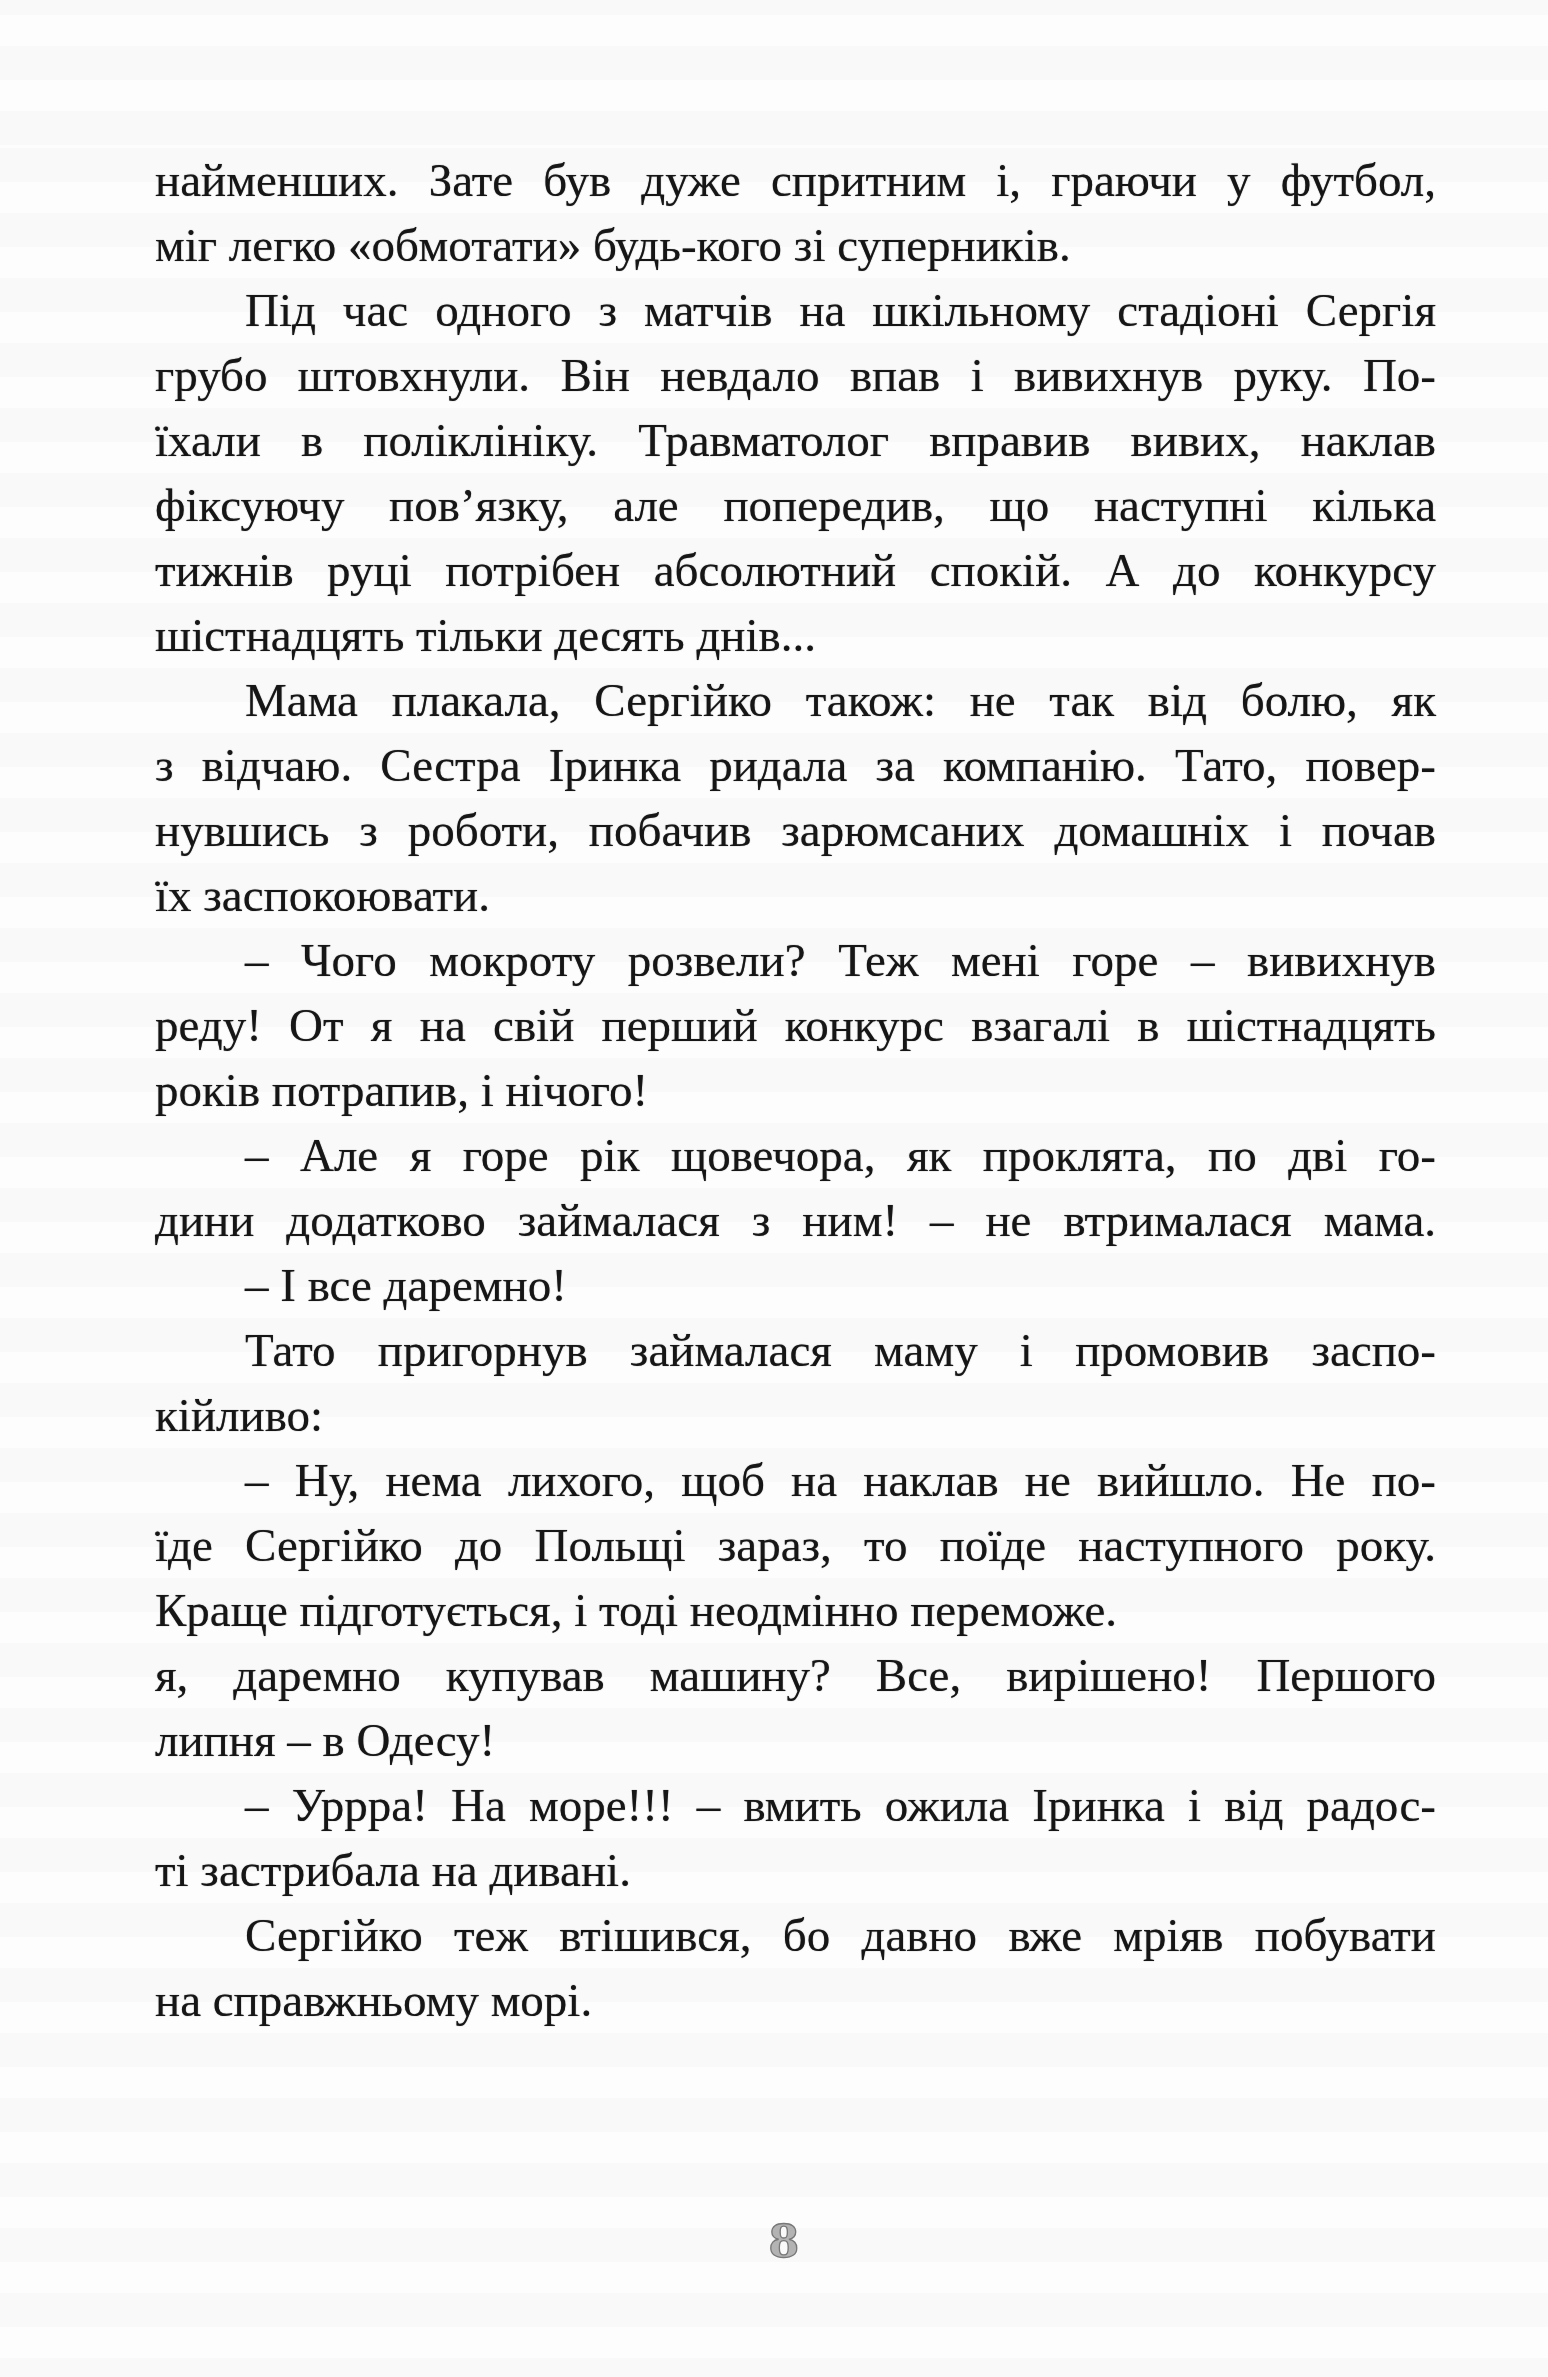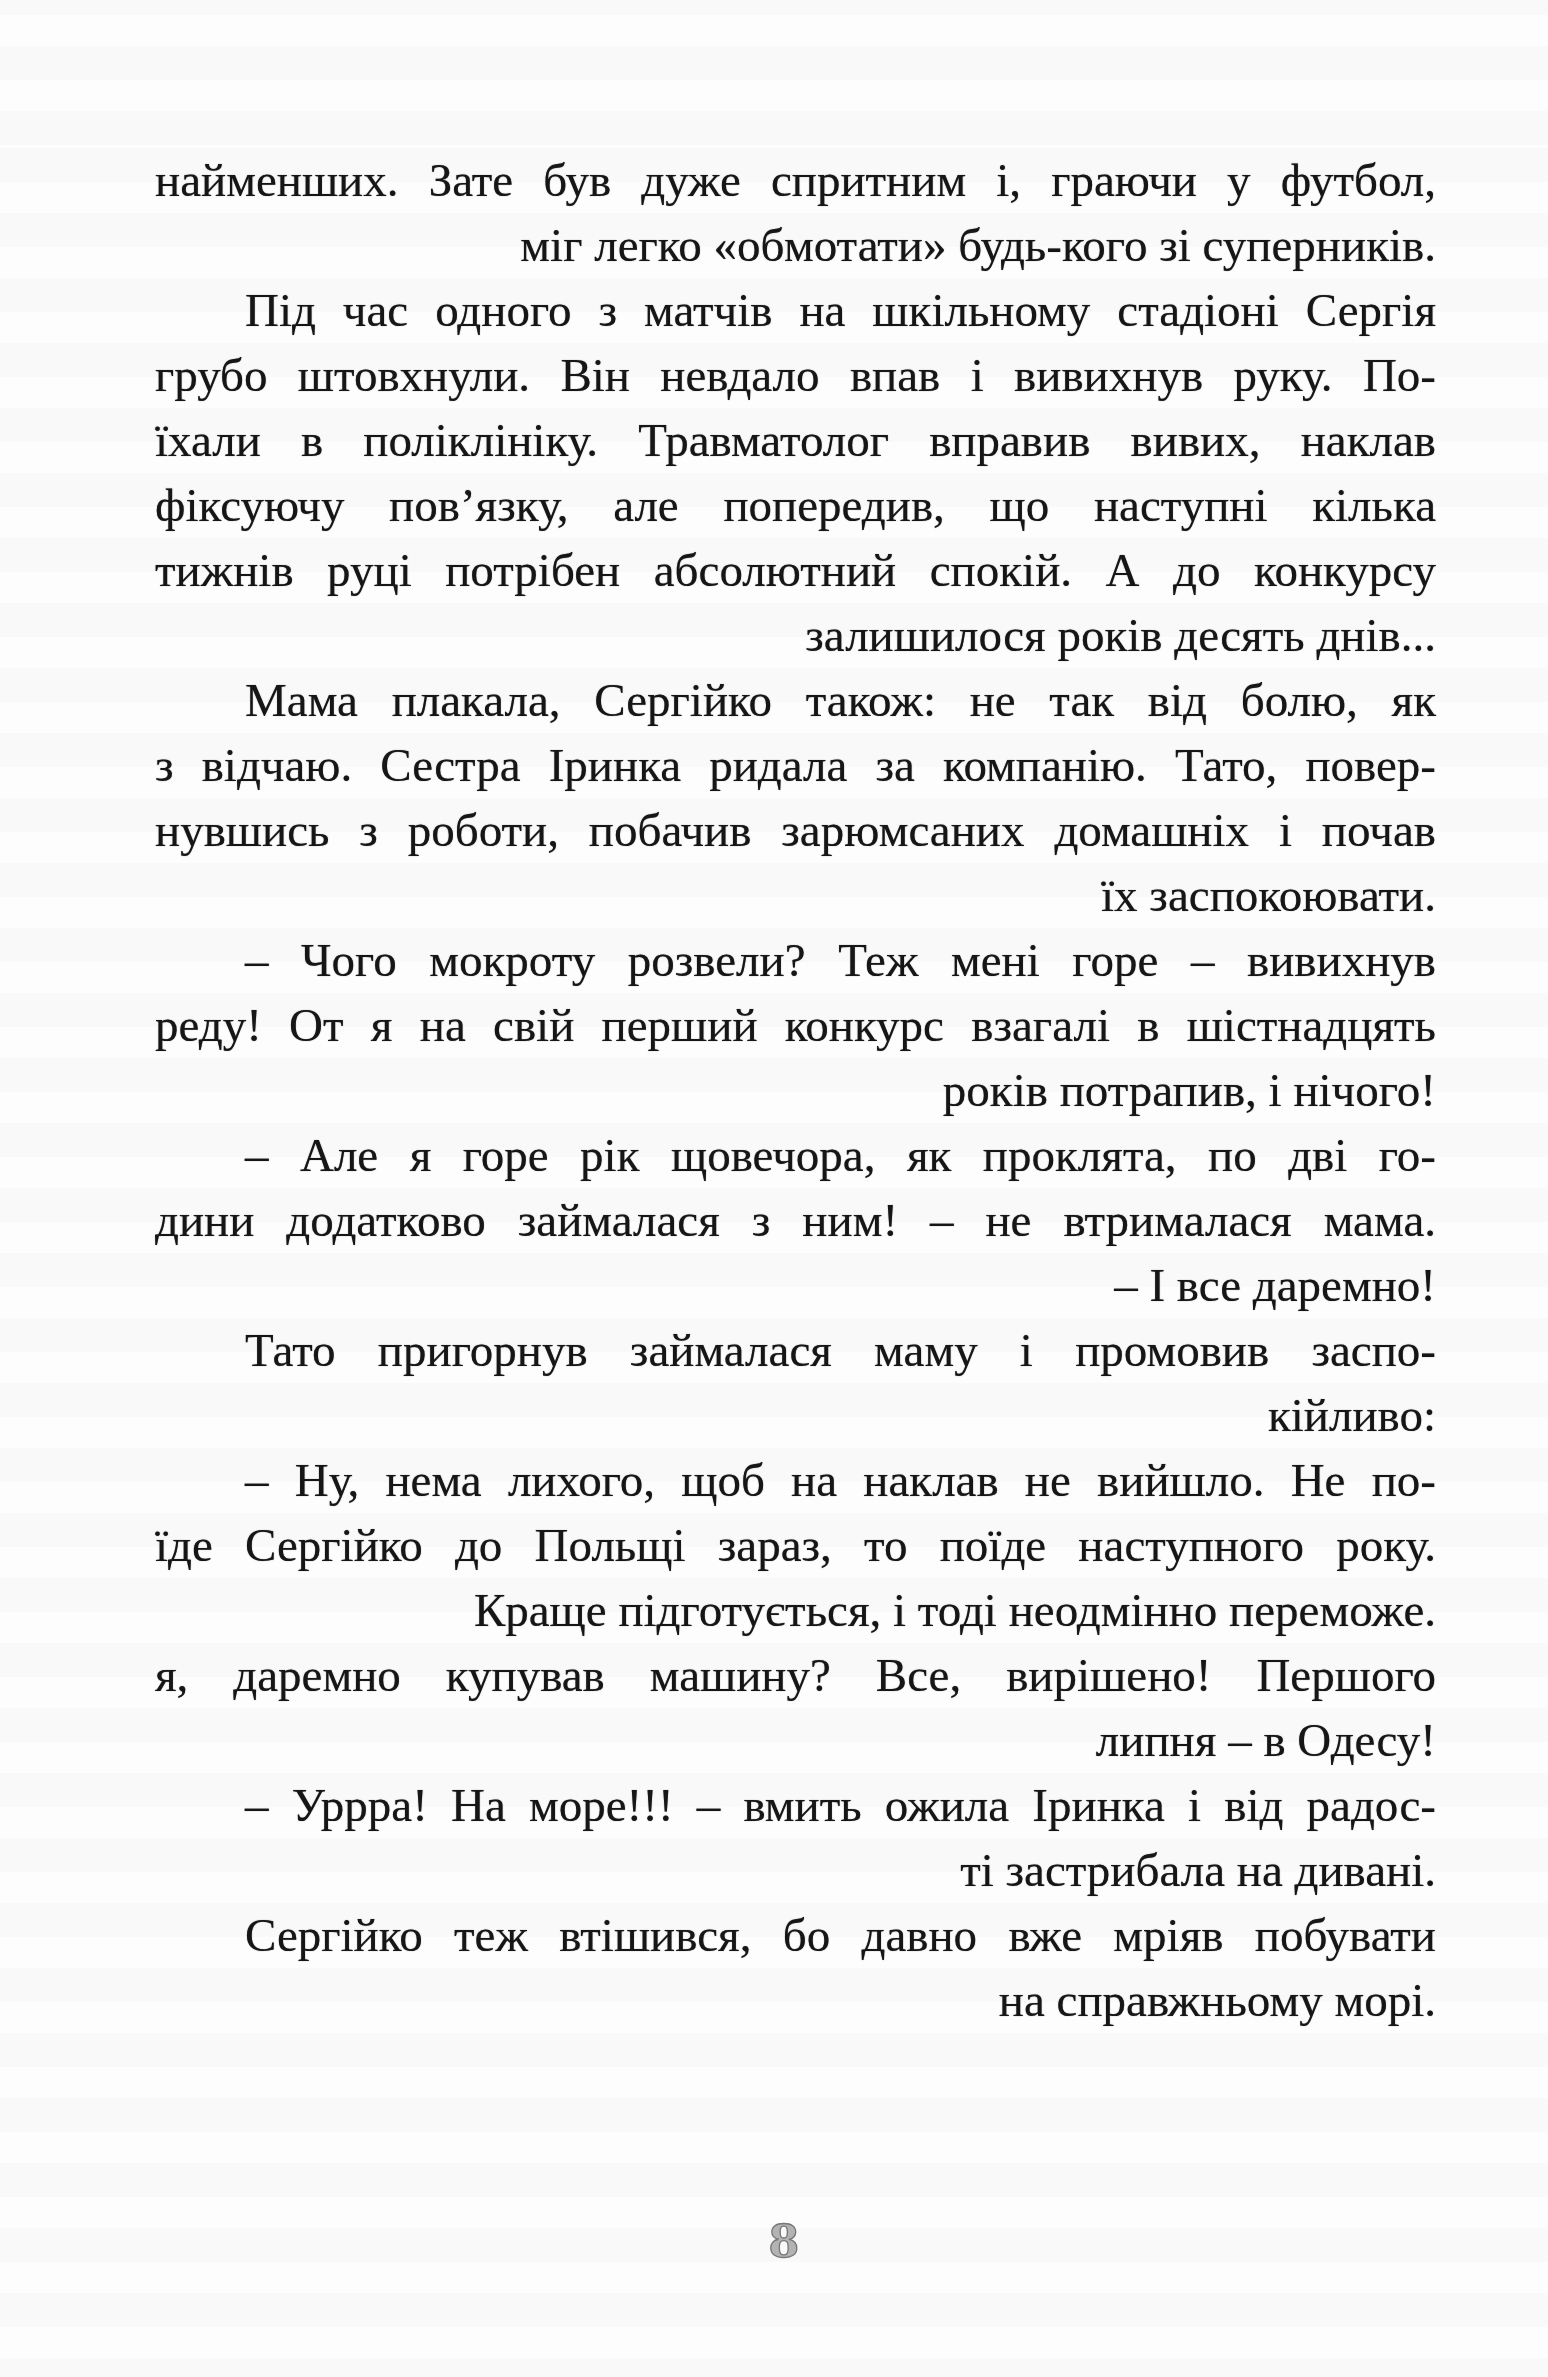--- a/index.html
+++ b/index.html
@@ -28,21 +28,21 @@
     left: 155px;
     top: 148px;
     width: 1281px;
   }
   .line {
     font-size: 47px;
     line-height: 65px;
     color: #161616;
     text-shadow: 0 0 1px rgba(20,20,20,0.65);
     white-space: normal;
-    text-align: right;
+    text-align: left;
   }
   .line.fill {
     text-align: justify;
     text-align-last: justify;
   }
   .line.indent {
     text-indent: 90px;
   }
   .page-number {
     position: absolute;
@@ -65,21 +65,21 @@
 
 <div class="page">
   <div class="text-block" id="text-block">
       <div class="line fill">найменших. Зате був дуже спритним і, граючи у футбол,</div>
       <div class="line">міг легко «обмотати» будь-кого зі суперників.</div>
       <div class="line fill indent">Під час одного з матчів на шкільному стадіоні Сергія</div>
       <div class="line fill">грубо штовхнули. Він невдало впав і вивихнув руку. По-</div>
       <div class="line fill">їхали в поліклініку. Травматолог вправив вивих, наклав</div>
       <div class="line fill">фіксуючу пов’язку, але попередив, що наступні кілька</div>
       <div class="line fill">тижнів руці потрібен абсолютний спокій. А до конкурсу</div>
-      <div class="line">залишилося років десять днів...</div>
+      <div class="line">шістнадцять тільки десять днів...</div>
       <div class="line fill indent">Мама плакала, Сергійко також: не так від болю, як</div>
       <div class="line fill">з відчаю. Сестра Іринка ридала за компанію. Тато, повер-</div>
       <div class="line fill">нувшись з роботи, побачив зарюмсаних домашніх і почав</div>
       <div class="line">їх заспокоювати.</div>
       <div class="line fill indent">– Чого мокроту розвели? Теж мені горе – вивихнув</div>
       <div class="line fill">реду! От я на свій перший конкурс взагалі в шістнадцять</div>
       <div class="line">років потрапив, і нічого!</div>
       <div class="line fill indent">– Але я горе рік щовечора, як проклята, по дві го-</div>
       <div class="line fill">дини додатково займалася з ним! – не втрималася мама.</div>
       <div class="line indent">– І все даремно!</div>

